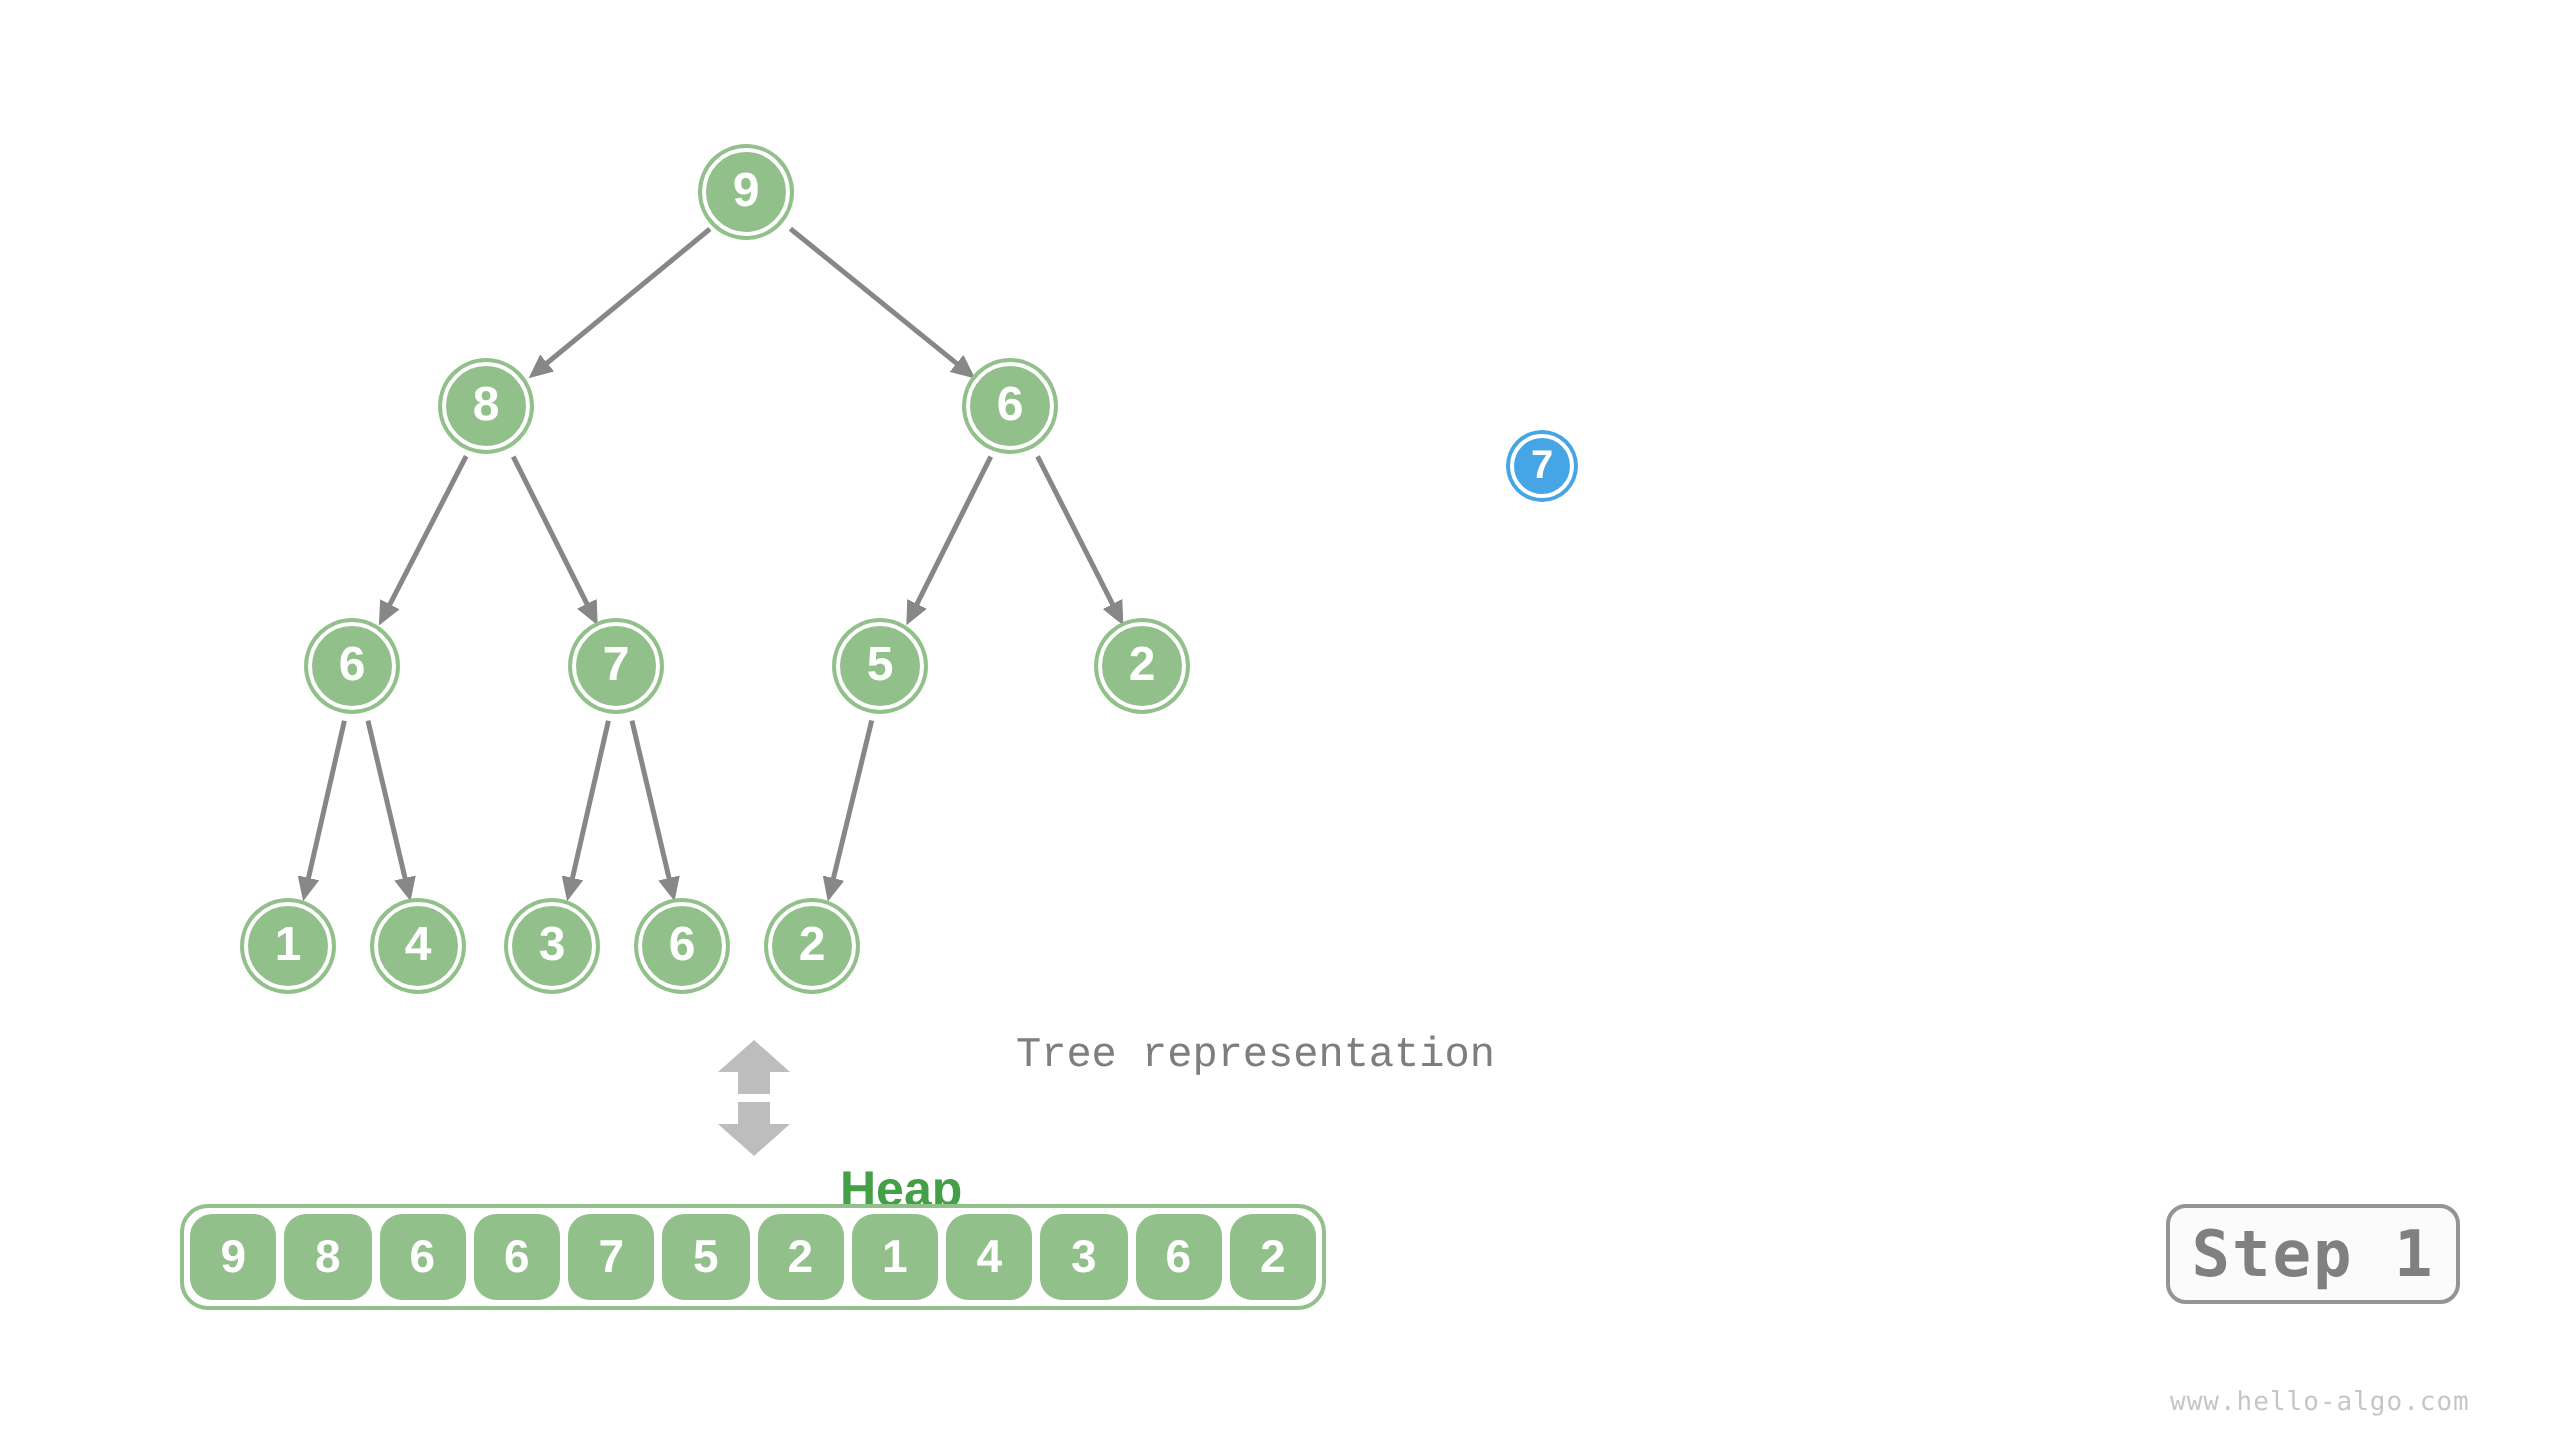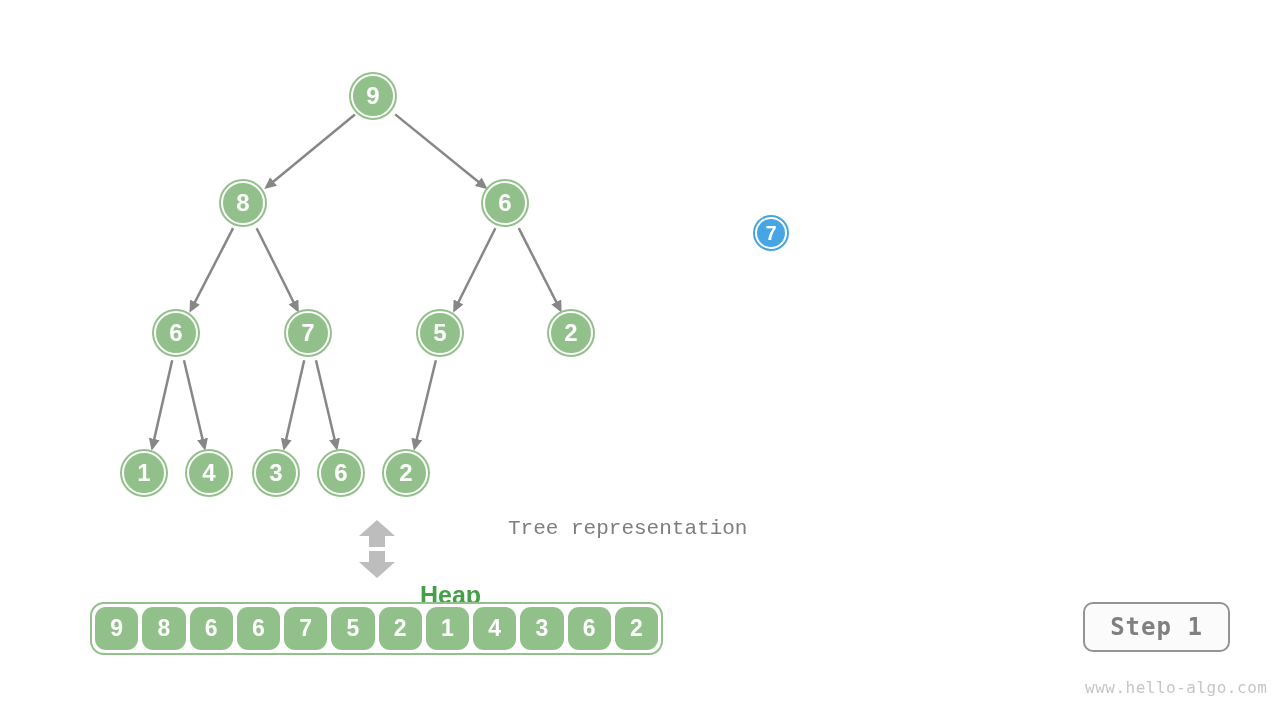--- a/index.html
+++ b/index.html
@@ -55,26 +55,26 @@
   .array-cell{
     flex:1 1 0;border-radius:11px;background:var(--green);
     display:flex;align-items:center;justify-content:center;
     color:#fff;font-size:23px;font-weight:bold;
   }
   .step-badge{
     position:absolute;left:1083px;top:602px;width:147px;height:50px;box-sizing:border-box;
     border:2px solid var(--step-border);border-radius:10px;background:#fbfbfb;
     display:flex;align-items:center;justify-content:center;
     font-family:"DejaVu Sans Mono","Liberation Mono",monospace;
-    font-size:24px;font-weight:bold;letter-spacing:1px;color:var(--step-text);
+    font-size:32px;font-weight:bold;letter-spacing:1px;color:var(--step-text);
   }
   .watermark{
-    position:absolute;left:1085px;top:678px;
+    position:absolute;left:1085px;top:694px;
     font-family:"DejaVu Sans Mono","Liberation Mono",monospace;
-    font-size:16px;color:var(--muted);letter-spacing:0.5px;
+    font-size:13px;color:var(--muted);letter-spacing:0.5px;
   }
 </style>
 </head>
 <body>
 
 <div class="stage">
 
   <svg class="edges">
       <defs>
         <marker id="arrow" markerUnits="userSpaceOnUse" markerWidth="13" markerHeight="11" refX="2" refY="5.5" orient="auto">

